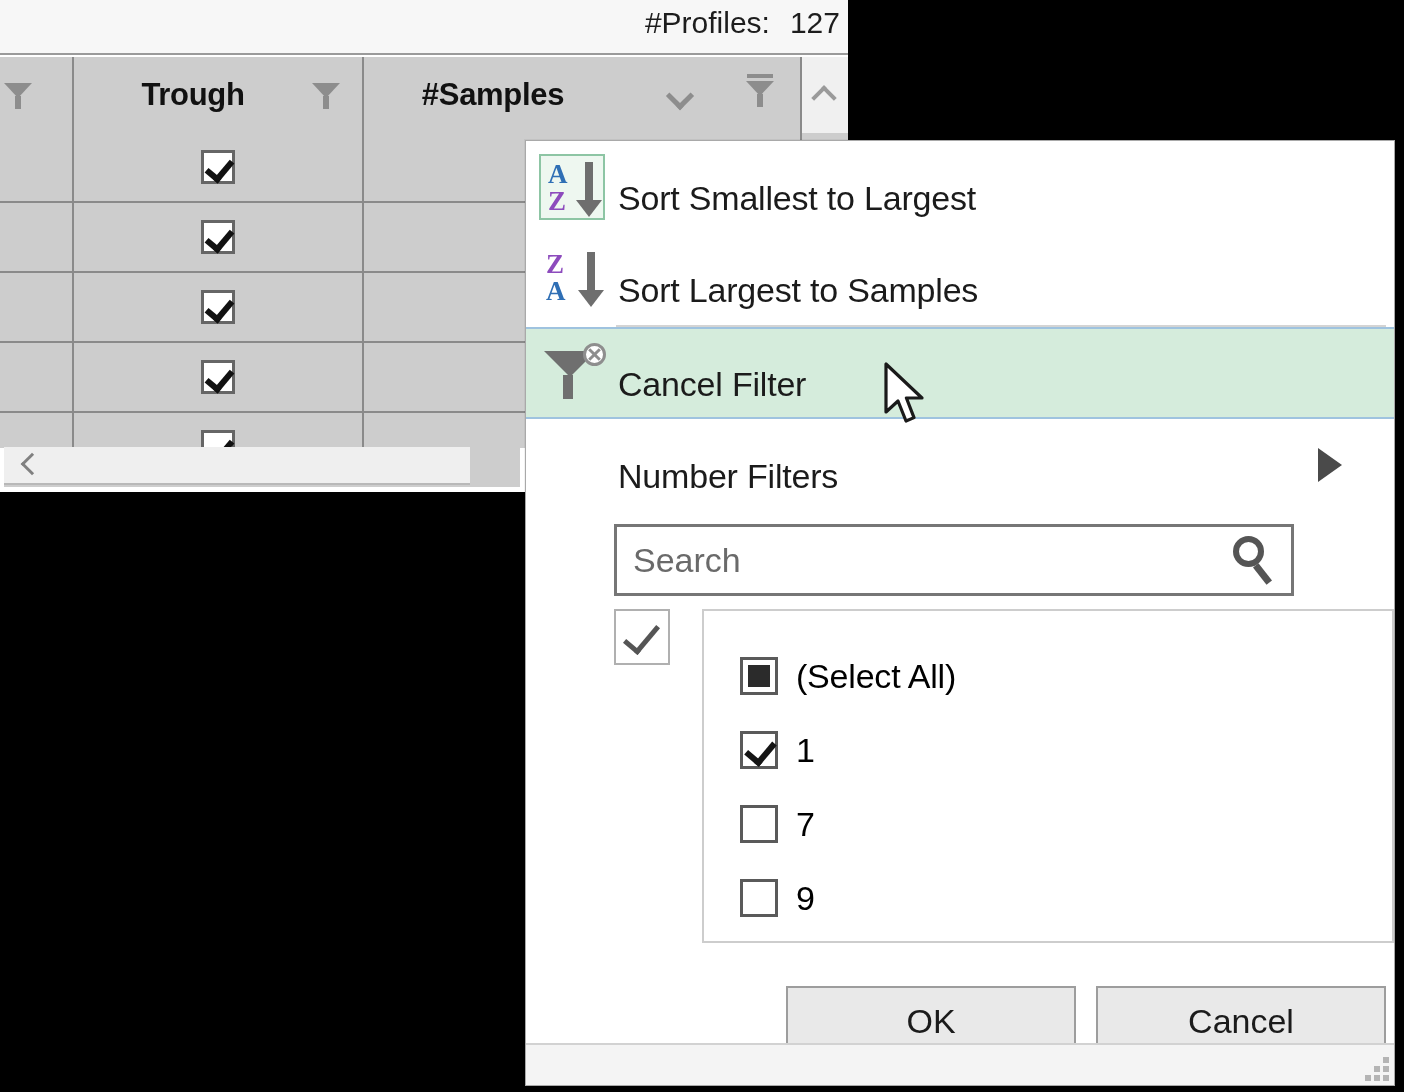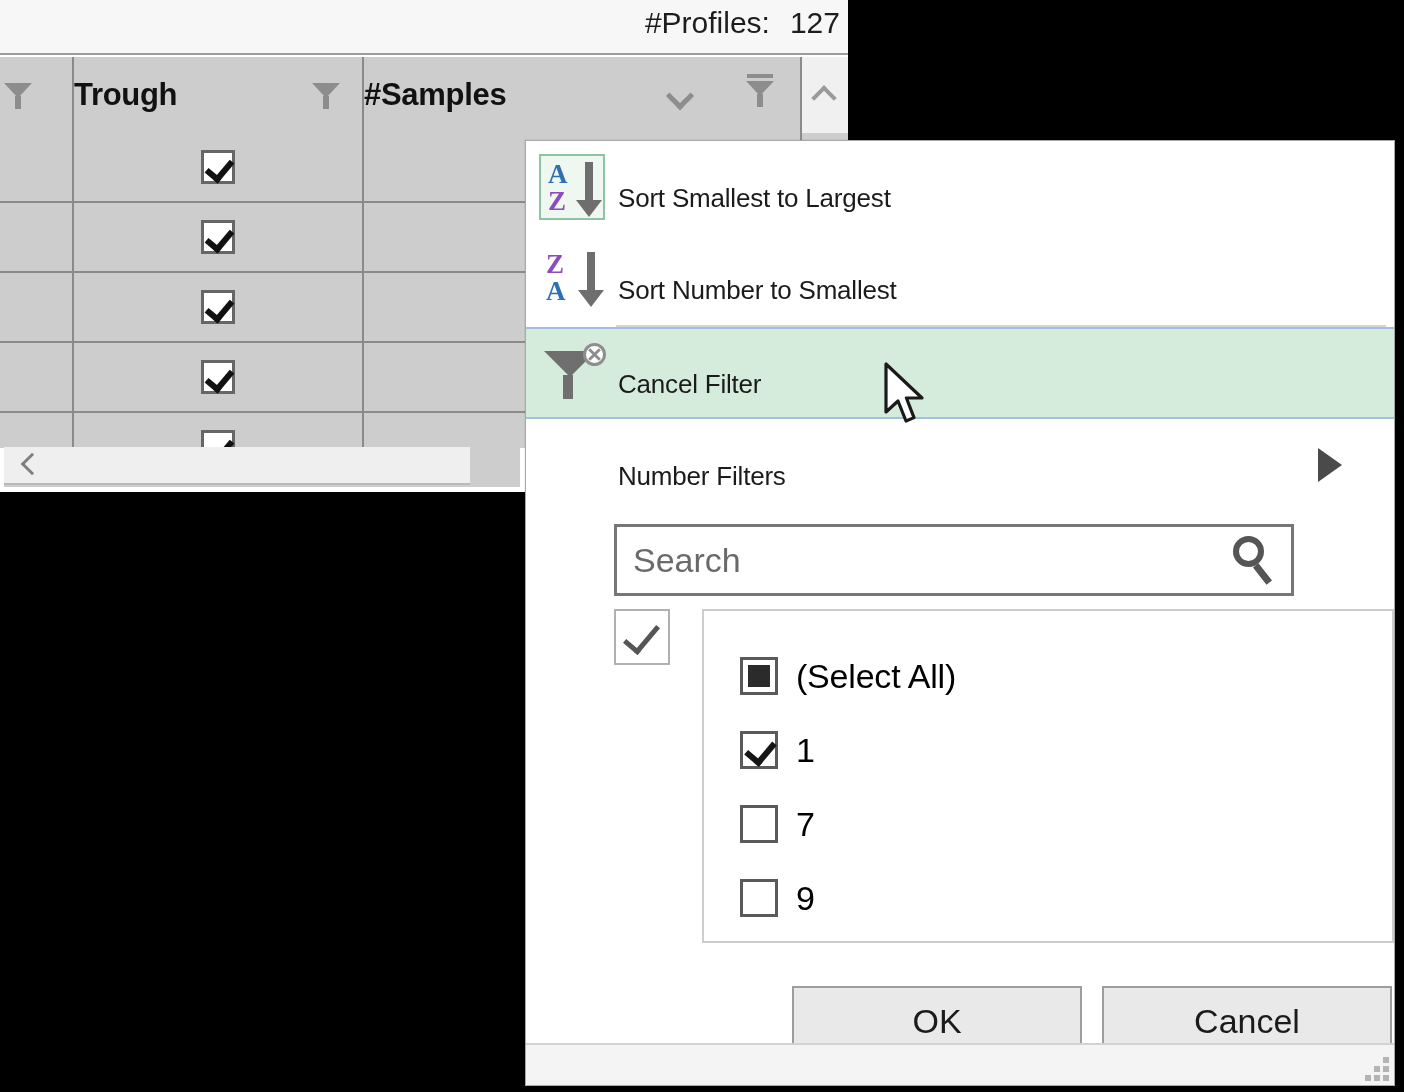--- a/index.html
+++ b/index.html
@@ -66,20 +66,21 @@
     top: 0;
     height: 76px;
     box-sizing: border-box;
     border-right: 2px solid #8a8a8a;
     background: #cdcdcd;
     display: flex;
     align-items: center;
   }
   .gh-title {
     flex: 1 1 auto;
+    text-align: center;
     font-size: 31px;
     font-weight: bold;
     color: #111111;
     letter-spacing: -0.3px;
   }
 
   .funnel {
     display: inline-block;
     width: 28px;
     height: 30px;
@@ -265,21 +266,21 @@
   .mi-icon {
     flex: 0 0 auto;
     width: 92px;
     display: flex;
     align-items: center;
     justify-content: center;
     position: relative;
   }
   .mi-label {
     flex: 1 1 auto;
-    font-size: 26px;
+    font-size: 34px;
     color: #1b1b1b;
     letter-spacing: -0.2px;
     white-space: nowrap;
     margin-top: 22px;
   }
 
   
   .sorticon {
     width: 66px; height: 66px;
     position: relative;
@@ -500,21 +501,20 @@
 
   
   #dlg-buttons {
     position: absolute;
     left: 260px;
     top: 845px;
     width: 600px;
     height: 70px;
     display: flex;
     gap: 20px;
-    margin-left: 6px;
   }
   .dlg-btn {
     width: 290px;
     height: 70px;
     background: #e9e9e9;
     border: 2px solid #9d9d9d;
     box-sizing: border-box;
     font-size: 34px;
     font-family: "Liberation Sans", sans-serif;
     color: #1b1b1b;
@@ -652,21 +652,21 @@
   </div>
 
   <div class="menu-item">
     <span class="mi-icon">
       <span class="sorticon">
         <span class="l1 az-z">Z</span>
         <span class="l2 az-a">A</span>
         <span class="arr"></span>
       </span>
     </span>
-    <span class="mi-label">Sort Number to Smallest</span>
+    <span class="mi-label">Sort Largest to Samples</span>
   </div>
 
   <div class="menu-sep"></div>
 
   <div class="menu-item highlight">
     <span class="mi-icon">
       <span class="clearfunnel">
         <i class="f-top"></i>
           <i class="f-stem"></i>
           <i class="f-badge"></i>

